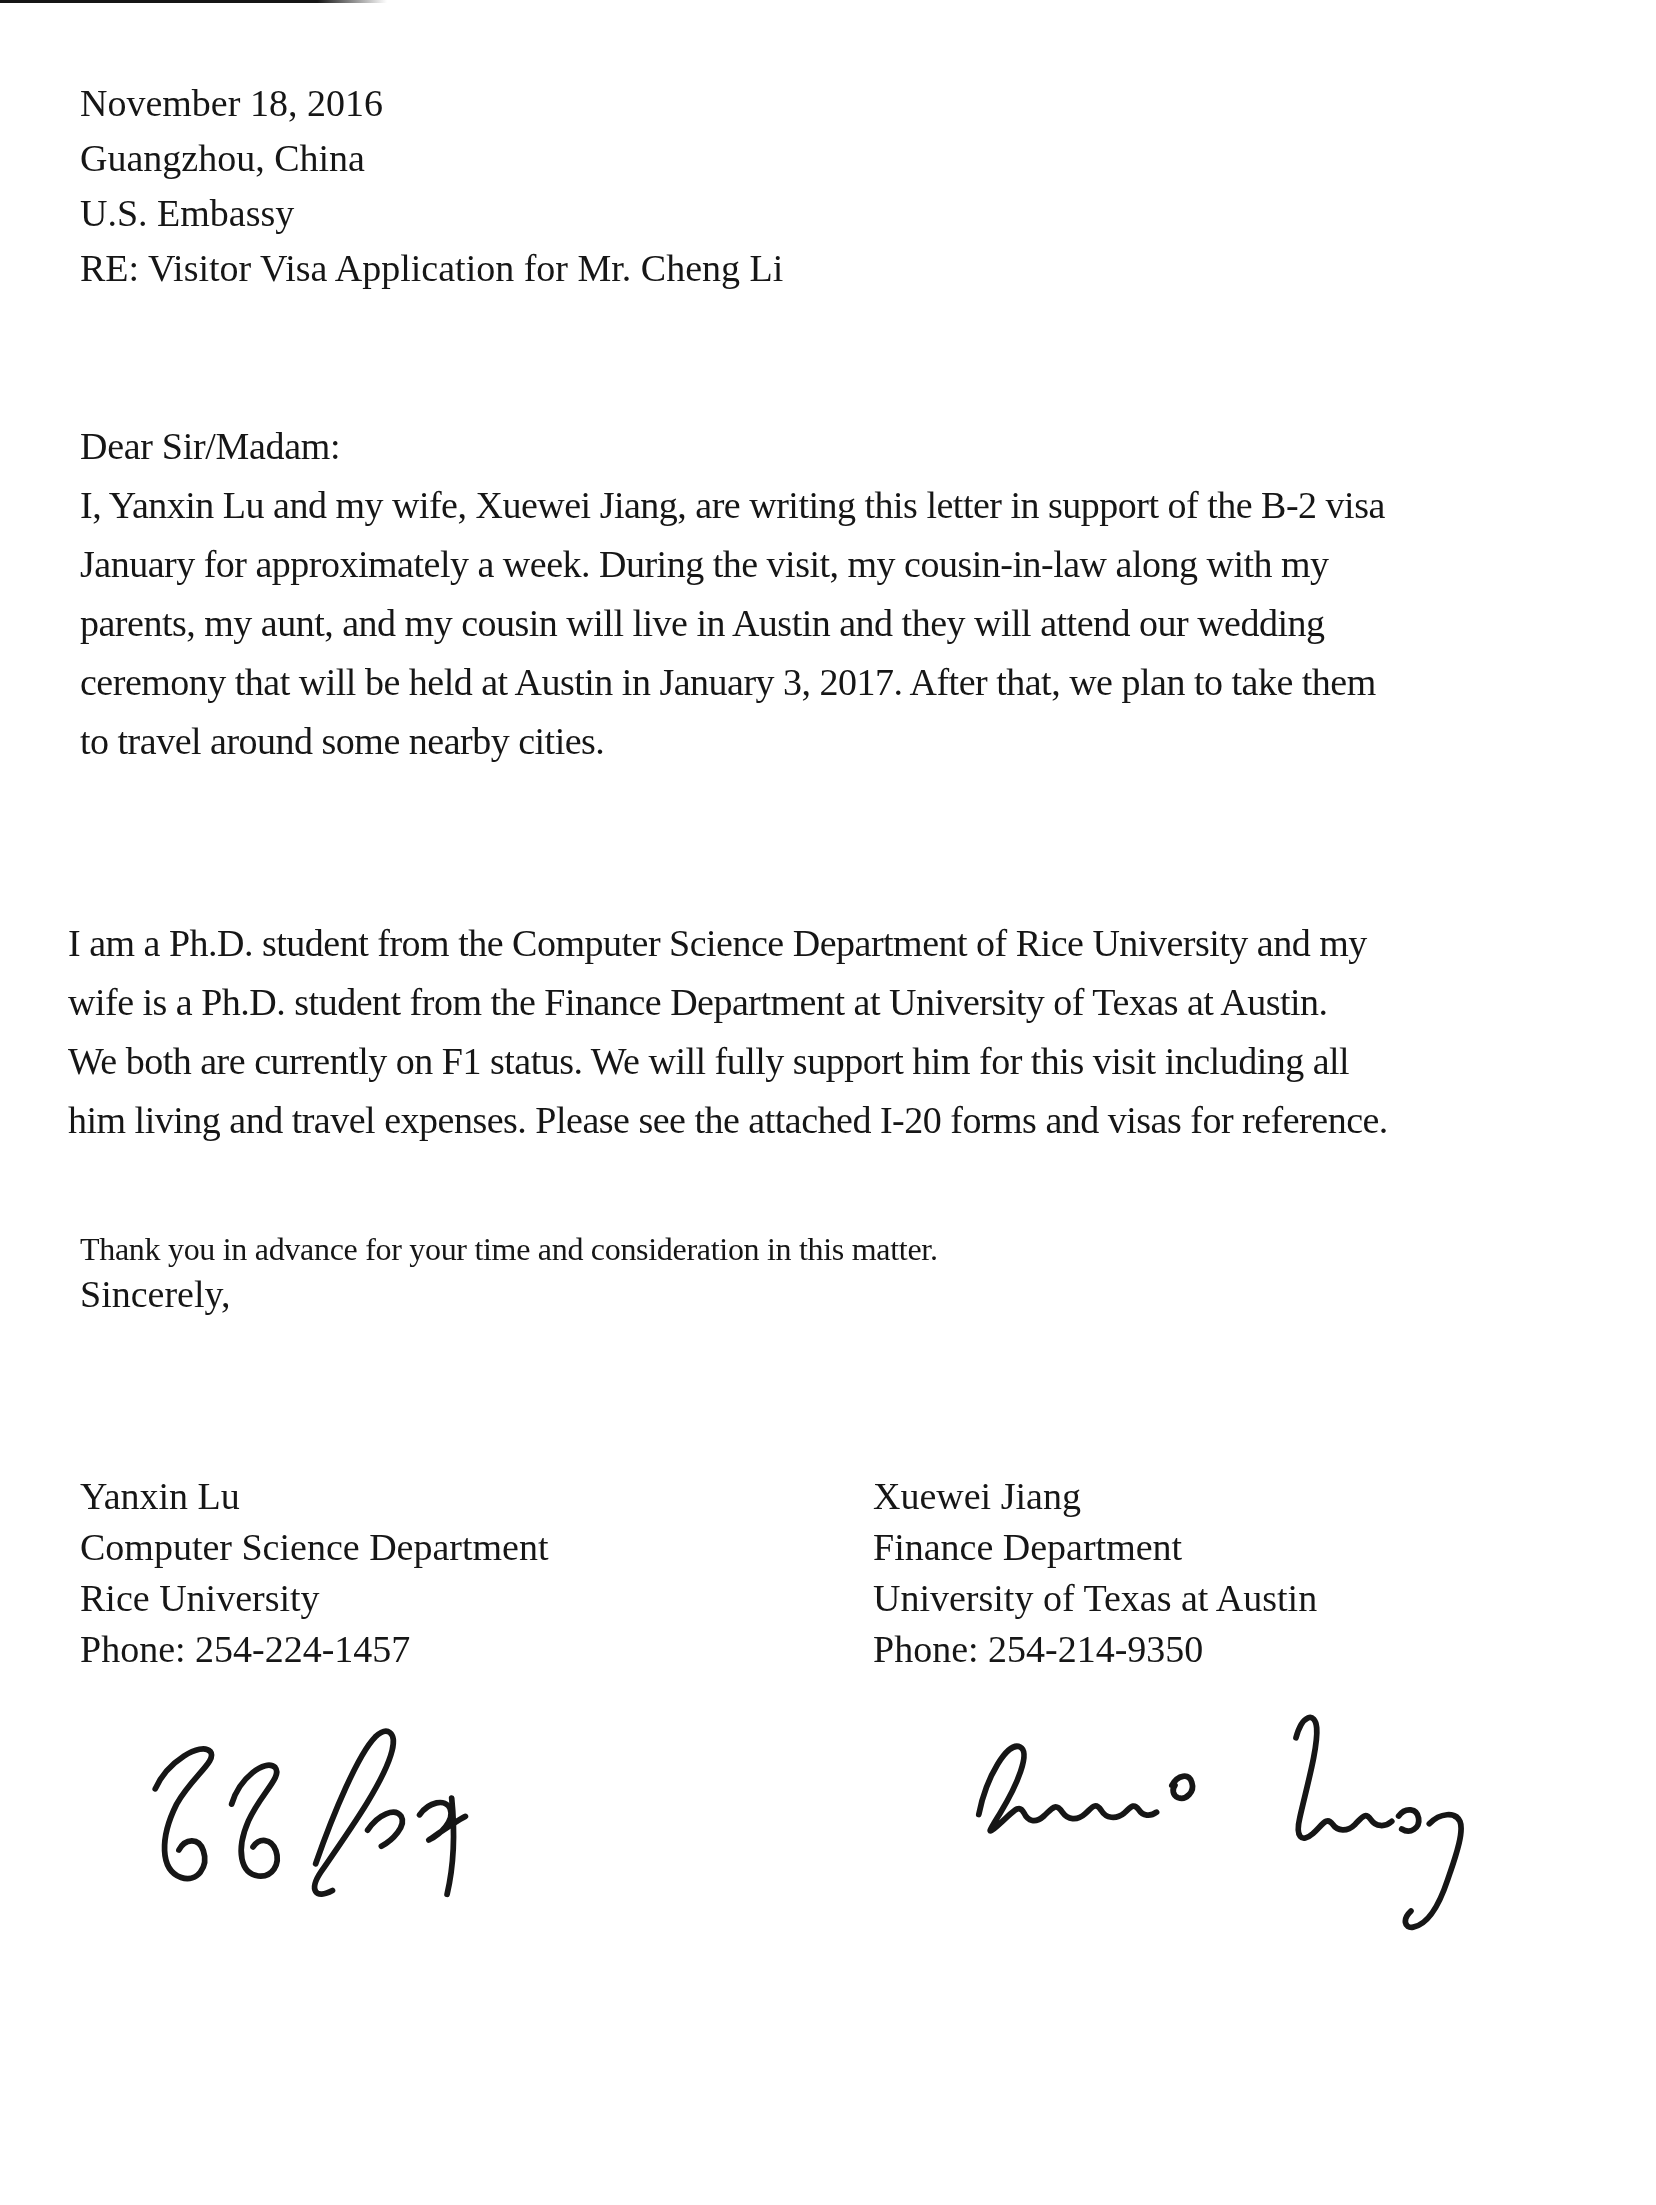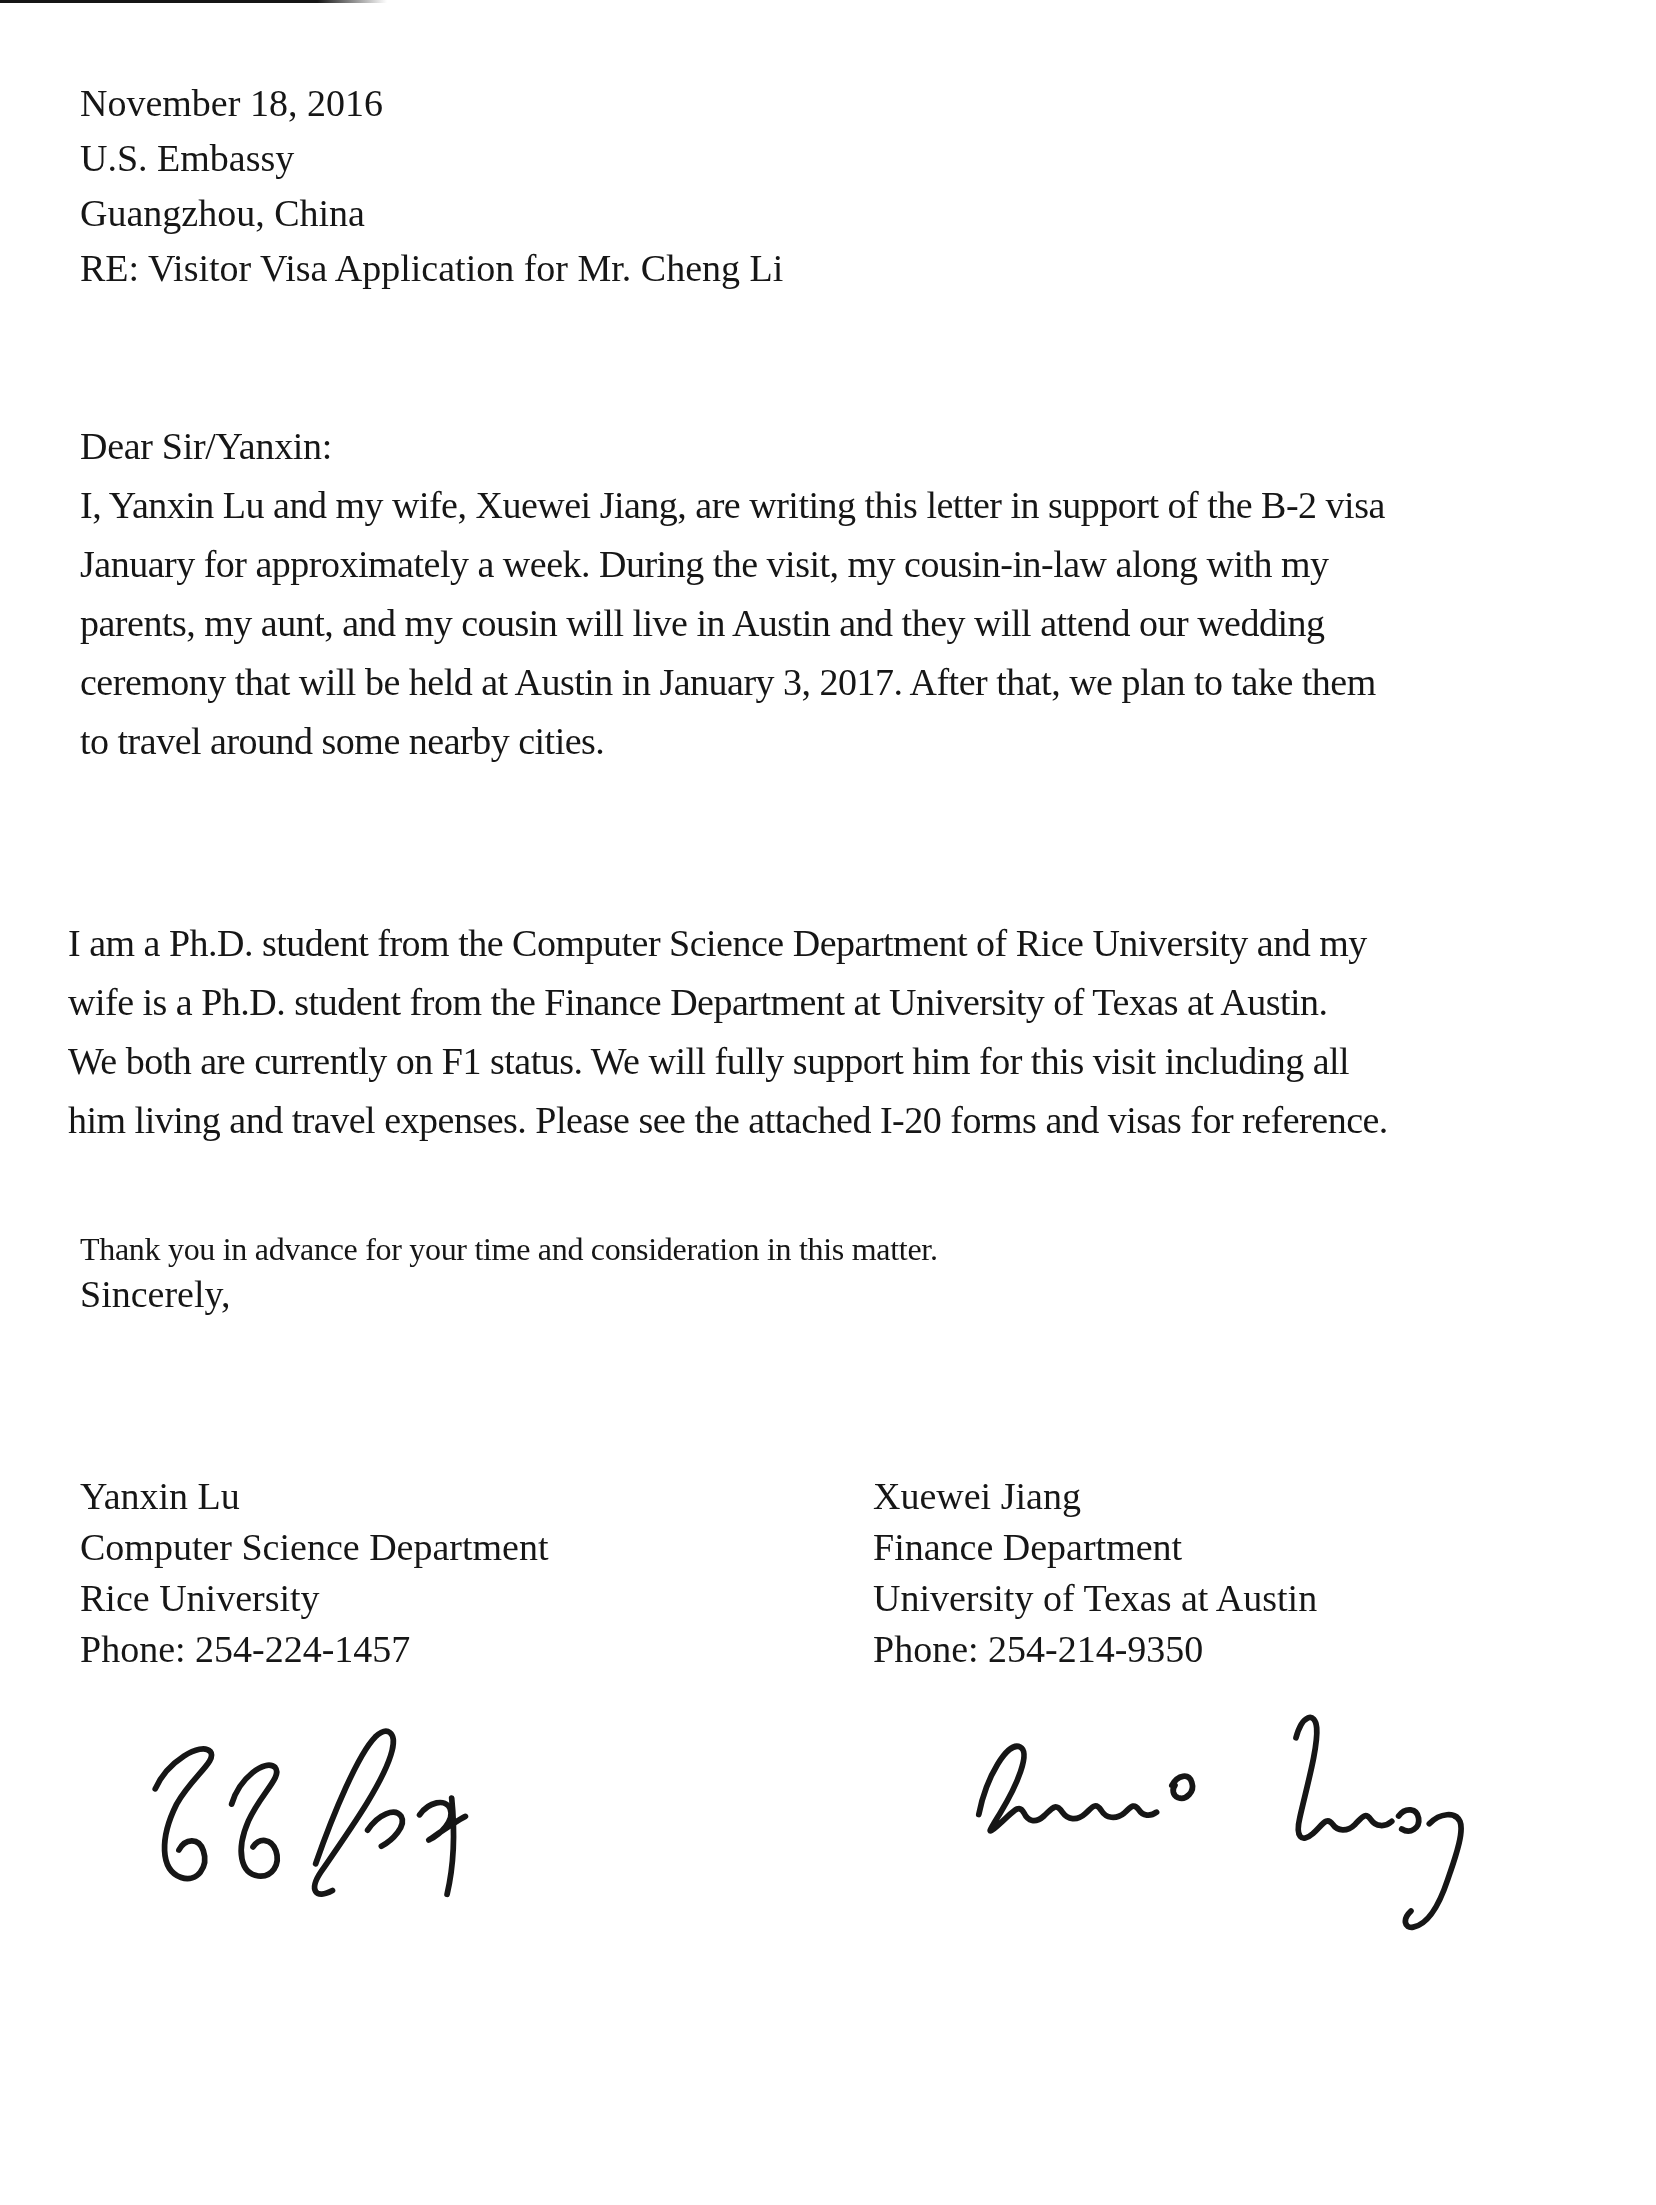--- a/index.html
+++ b/index.html
@@ -38,26 +38,26 @@
 </head>
 <body>
 
 <div class="page">
   <div class="artifact-top"></div>
 
   <div class="scan-soft">
 
     <div class="block header-block">
       <div class="line">November 18, 2016</div>
+      <div class="line">Guangzhou, China</div>
       <div class="line">U.S. Embassy</div>
-      <div class="line">Guangzhou, China</div>
       <div class="line">RE: Visitor Visa Application for Mr. Cheng Li</div>
     </div>
 
-    <div class="block salutation-block">Dear Sir/Yanxin:</div>
+    <div class="block salutation-block">Dear Sir/Madam:</div>
 
     <div class="block para1-block">
       <div class="line">I, Yanxin Lu and my wife, Xuewei Jiang, are writing this letter in support of the B-2 visa</div>
       <div class="line">January for approximately a week. During the visit, my cousin-in-law along with my</div>
       <div class="line">parents, my aunt, and my cousin will live in Austin and they will attend our wedding</div>
       <div class="line">ceremony that will be held at Austin in January 3, 2017. After that, we plan to take them</div>
       <div class="line">to travel around some nearby cities.</div>
     </div>
 
     <div class="block para2-block">

